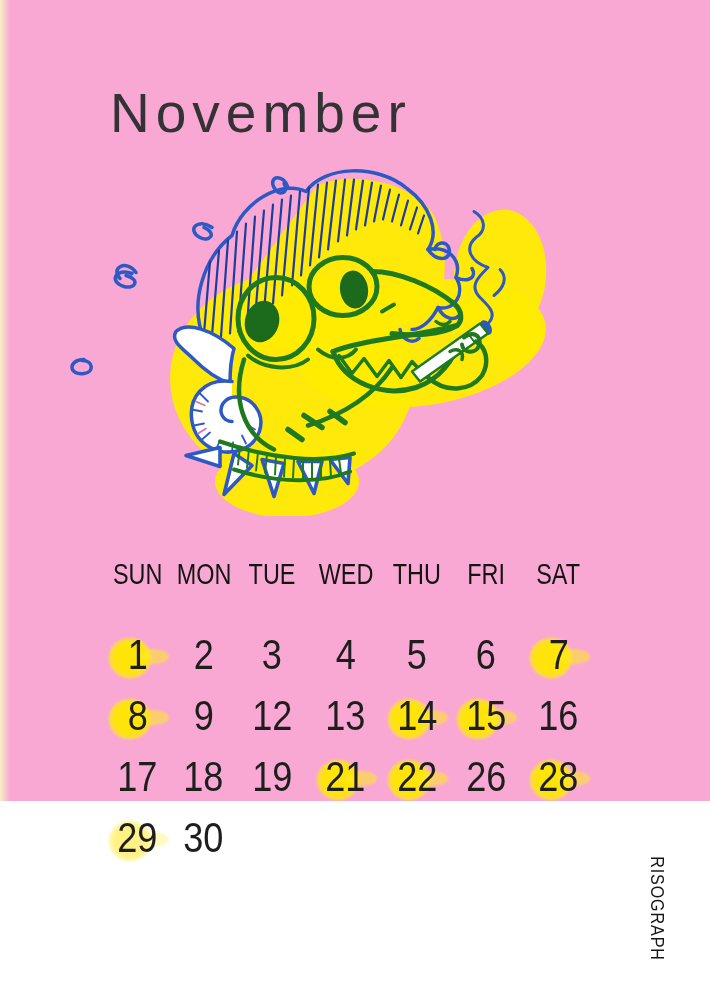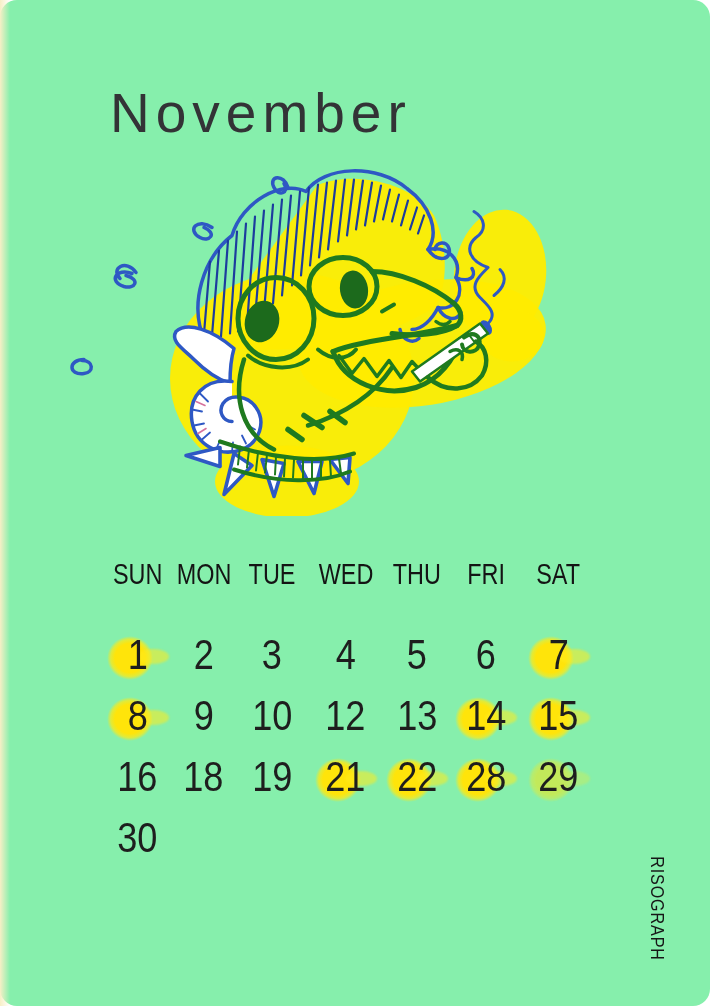--- a/index.html
+++ b/index.html
@@ -1,18 +1,18 @@
 <!DOCTYPE html>
 <html><head>
 <meta charset="utf-8">
 <style>
   html,body{margin:0;padding:0;}
   body{width:710px;height:1006px;background:#ffffff;overflow:hidden;
        font-family:"Liberation Sans", sans-serif;}
-  .page{position:relative;width:710px;height:1006px;background:#86efac;border-radius:17px;}
+  .page{position:relative;width:710px;height:801px;background:#f9a8d4;}
   
   .page::before{content:"";position:absolute;left:0;top:0;bottom:0;width:10px;
        background:linear-gradient(90deg,#f7efc6 0%,rgba(255,255,255,0) 100%);
        pointer-events:none;}
   .month-title{position:absolute;left:110px;top:86px;font-size:55px;line-height:1;
        color:#333336;letter-spacing:6px;font-weight:400;}
   .illustration{position:absolute;left:57px;top:156px;}
   
   .dow-row,.date-grid{position:absolute;left:104px;width:492px;display:grid;
        grid-template-columns:67px 65px 72px 75px 68px 70px 75px;}
@@ -216,52 +216,55 @@
         <span class="num">7</span>
       </div>
       <div class="cell">
         <span class="blob"></span>
         <span class="num">8</span>
       </div>
       <div class="cell">
         <span class="num">9</span>
       </div>
       <div class="cell">
-        <span class="num">10</span>
-      </div>
-      <div class="cell">
         <span class="num">12</span>
       </div>
       <div class="cell">
         <span class="num">13</span>
       </div>
       <div class="cell">
         <span class="blob"></span>
         <span class="num">14</span>
       </div>
       <div class="cell">
         <span class="blob"></span>
         <span class="num">15</span>
       </div>
       <div class="cell">
         <span class="num">16</span>
       </div>
       <div class="cell">
+        <span class="num">17</span>
+      </div>
+      <div class="cell">
         <span class="num">18</span>
       </div>
       <div class="cell">
         <span class="num">19</span>
       </div>
       <div class="cell">
         <span class="blob"></span>
         <span class="num">21</span>
       </div>
       <div class="cell">
         <span class="blob"></span>
         <span class="num">22</span>
+      </div>
+      <div class="cell">
+        <span class="num">26</span>
       </div>
       <div class="cell">
         <span class="blob"></span>
         <span class="num">28</span>
       </div>
       <div class="cell">
         <span class="blob faded"></span>
         <span class="num">29</span>
       </div>
       <div class="cell">

